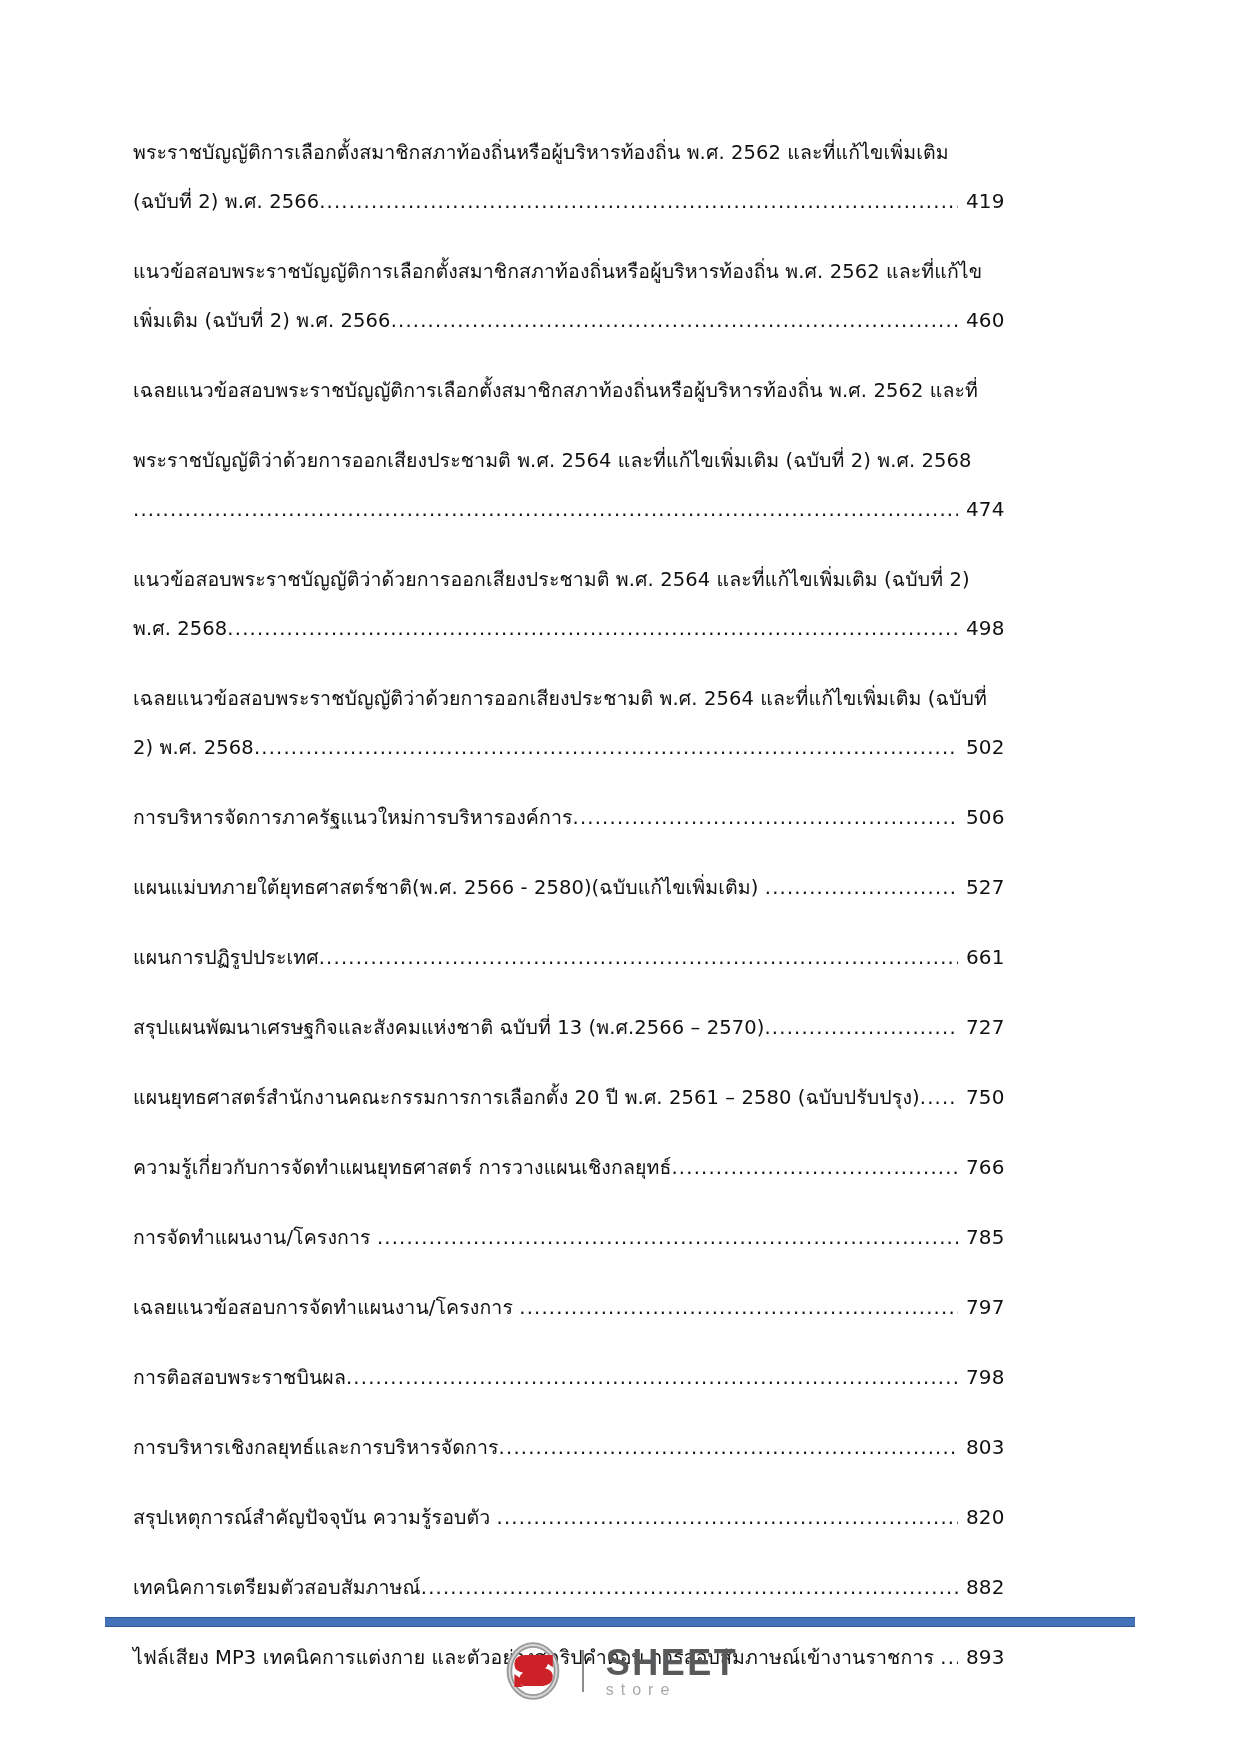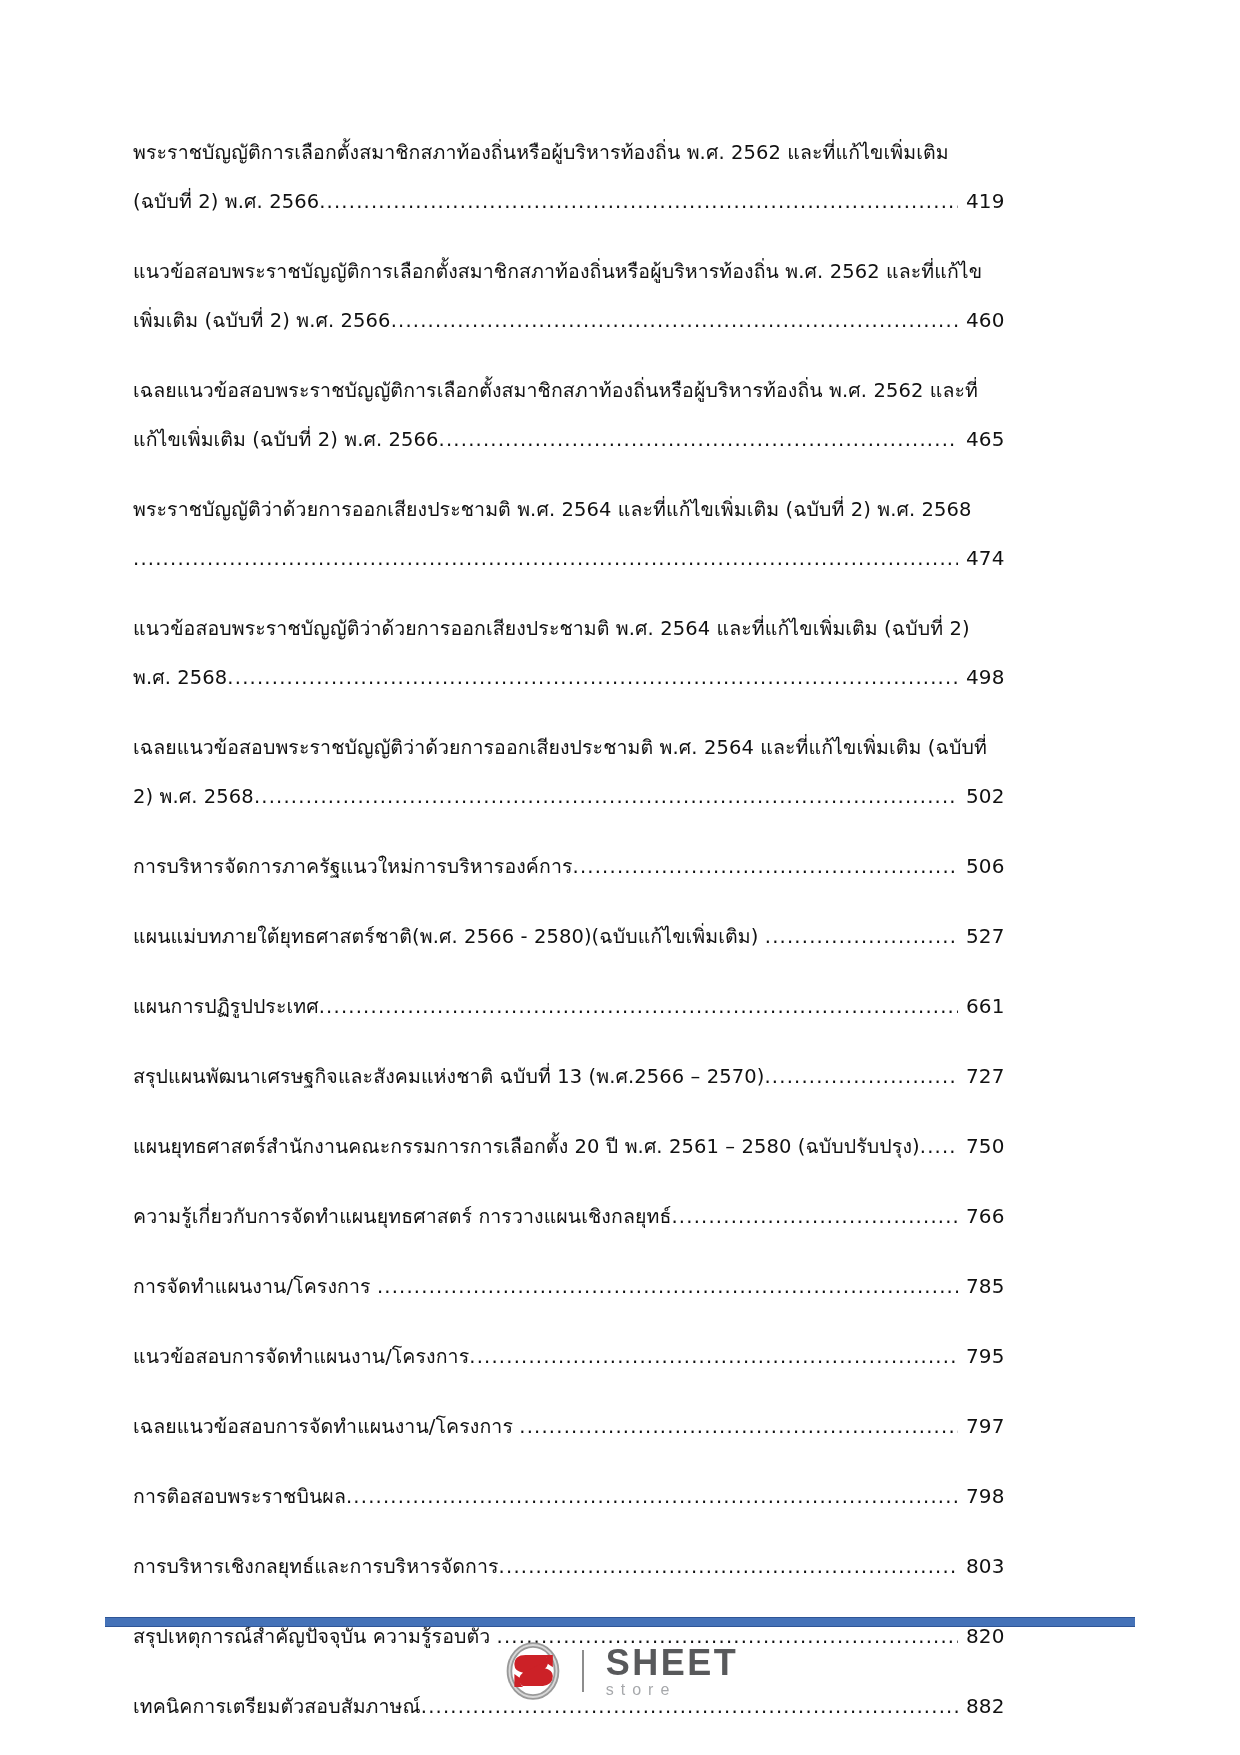--- a/index.html
+++ b/index.html
@@ -163,25 +163,20 @@
       <div class="toc-entry">
         <div class="entry-line">แนวข้อสอบพระราชบัญญัติการเลือกตั้งสมาชิกสภาท้องถิ่นหรือผู้บริหารท้องถิ่น พ.ศ. 2562 และที่แก้ไข</div>
         <div class="entry-lastline">
           <span class="frag">เพิ่มเติม (ฉบับที่ 2) พ.ศ. 2566</span>
           <span class="leader"></span>
           <span class="pageno">460</span>
         </div>
       </div>
       <div class="toc-entry">
         <div class="entry-line">เฉลยแนวข้อสอบพระราชบัญญัติการเลือกตั้งสมาชิกสภาท้องถิ่นหรือผู้บริหารท้องถิ่น พ.ศ. 2562 และที่</div>
-        <div class="entry-lastline">
-          <span class="frag">แก้ไขเพิ่มเติม (ฉบับที่ 2) พ.ศ. 2566</span>
-          <span class="leader"></span>
-          <span class="pageno">465</span>
-        </div>
       </div>
       <div class="toc-entry">
         <div class="entry-line">พระราชบัญญัติว่าด้วยการออกเสียงประชามติ พ.ศ. 2564 และที่แก้ไขเพิ่มเติม (ฉบับที่ 2) พ.ศ. 2568</div>
         <div class="entry-lastline dots-only">
           <span class="frag"></span>
           <span class="leader"></span>
           <span class="pageno">474</span>
         </div>
       </div>
       <div class="toc-entry">
@@ -240,27 +235,20 @@
           <span class="frag">ความรู้เกี่ยวกับการจัดทำแผนยุทธศาสตร์ การวางแผนเชิงกลยุทธ์</span>
           <span class="leader"></span>
           <span class="pageno">766</span>
         </div>
       </div>
       <div class="toc-entry">
         <div class="entry-lastline">
           <span class="frag">การจัดทำแผนงาน/โครงการ </span>
           <span class="leader"></span>
           <span class="pageno">785</span>
-        </div>
-      </div>
-      <div class="toc-entry">
-        <div class="entry-lastline">
-          <span class="frag">แนวข้อสอบการจัดทำแผนงาน/โครงการ</span>
-          <span class="leader"></span>
-          <span class="pageno">795</span>
         </div>
       </div>
       <div class="toc-entry">
         <div class="entry-lastline">
           <span class="frag">เฉลยแนวข้อสอบการจัดทำแผนงาน/โครงการ </span>
           <span class="leader"></span>
           <span class="pageno">797</span>
         </div>
       </div>
       <div class="toc-entry">

